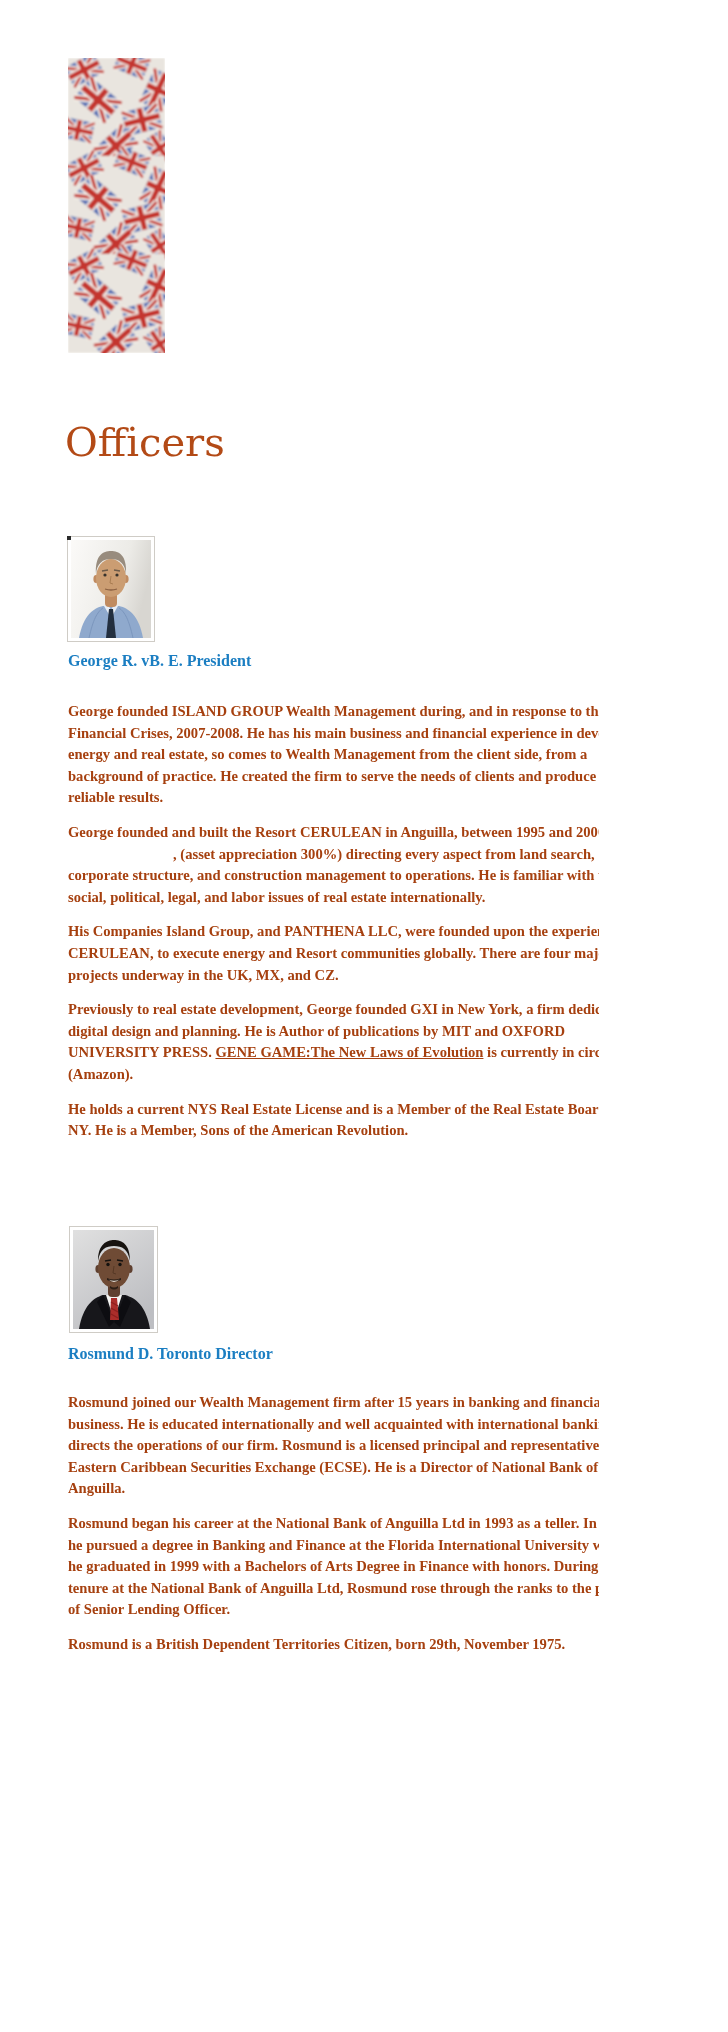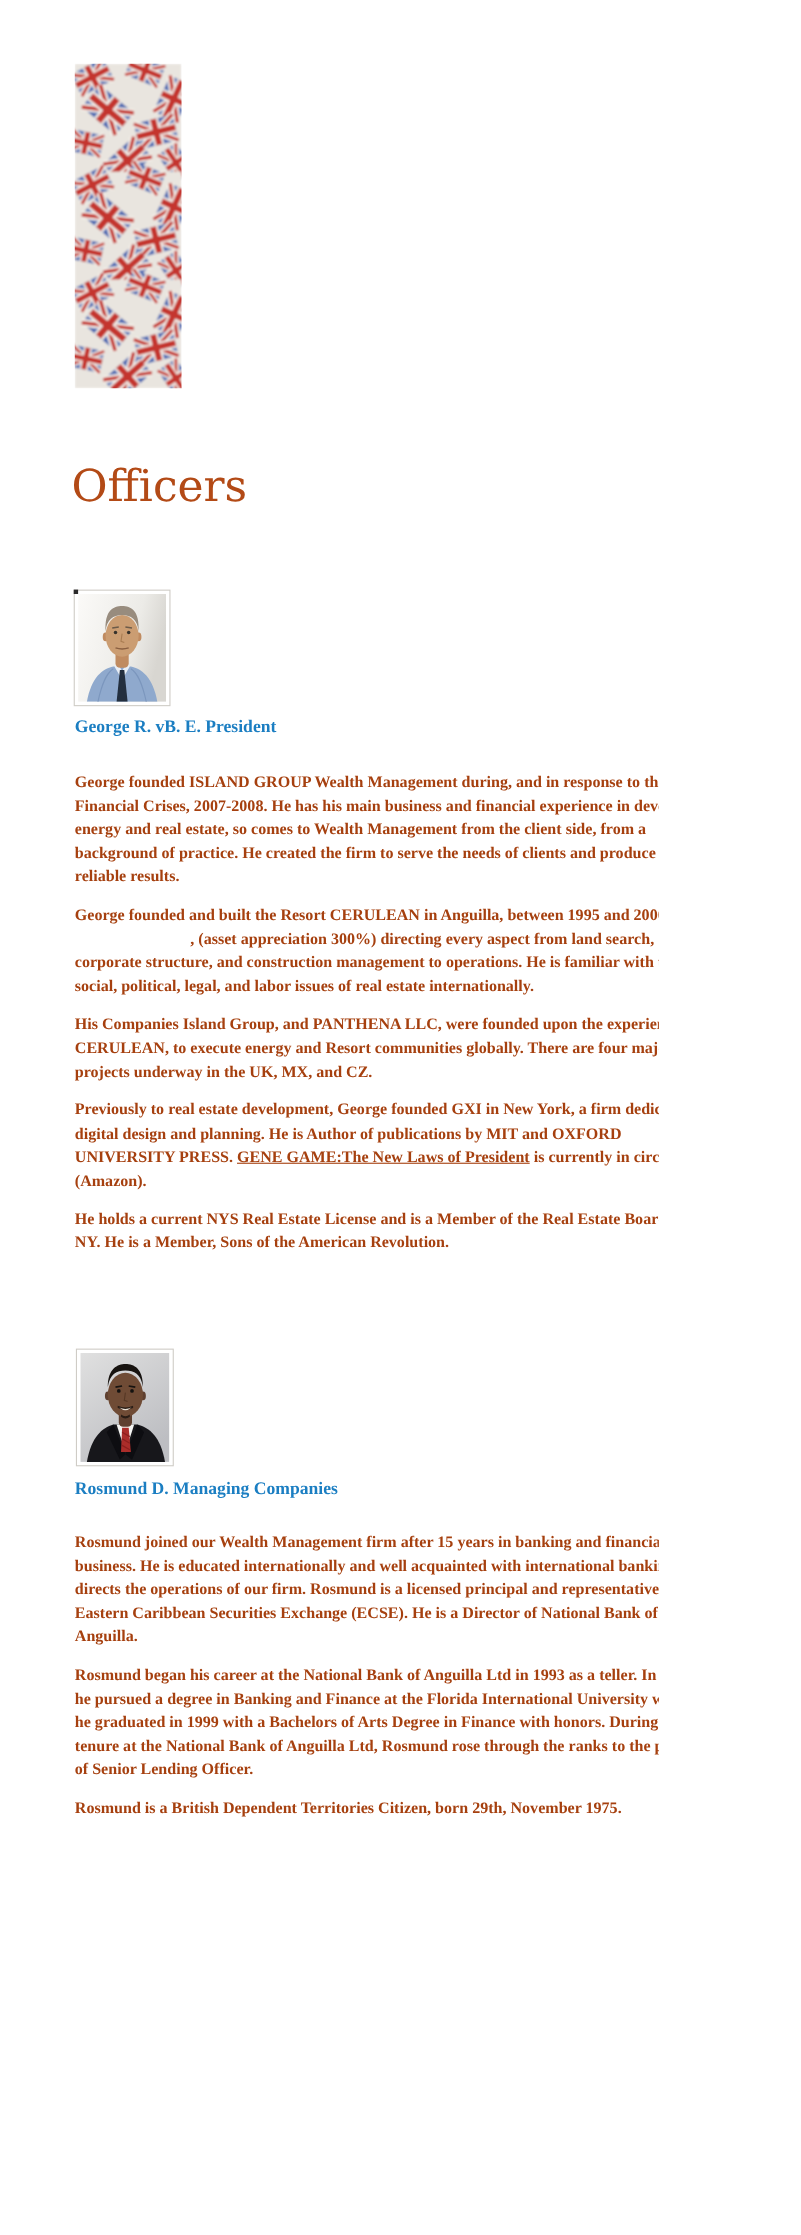--- a/index.html
+++ b/index.html
@@ -108,21 +108,21 @@
       <circle cx="46" cy="35" r="1.6" fill="#37322c"></circle>
       <path d="M40,36 L39,43 L42,44" stroke="#a97d52" stroke-width="1" fill="none"></path>
       <path d="M34,49 Q40,51 46,49" stroke="#8a5f41" stroke-width="1.3" fill="none"></path>
     </svg>
   </div>
   <h3 class="officer-caption caption-george">George R. vB. E. President</h3>
   <div class="bio bio-george">
       <p class="body-para"><span>George founded ISLAND GROUP Wealth Management during, and in response to the Financial Crises, 2007-2008. He has his main business and financial experience in developing energy and real estate, so comes to Wealth Management from the client side, from a background of practice. He created the firm to serve the needs of clients and produce secure, reliable results.</span></p>
       <p class="body-para"><span>George founded and built the Resort CERULEAN in Anguilla, between 1995 and 2000, </span><span class="blank-spacer"></span><span>, (asset appreciation 300%) directing every aspect from land search, corporate structure, and construction management to operations. He is familiar with the social, political, legal, and labor issues of real estate internationally.</span></p>
       <p class="body-para"><span>His Companies Island Group, and PANTHENA LLC, were founded upon the experience of CERULEAN, to execute energy and Resort communities globally. There are four major projects underway in the UK, MX, and CZ.</span></p>
-      <p class="body-para"><span>Previously to real estate development, George founded GXI in New York, a firm dedicated to digital design and planning. He is Author of publications by MIT and OXFORD UNIVERSITY PRESS. </span><span class="book-link">GENE GAME:The New Laws of President</span><span> is currently in circulation (Amazon).</span></p>
+      <p class="body-para"><span>Previously to real estate development, George founded GXI in New York, a firm dedicated to digital design and planning. He is Author of publications by MIT and OXFORD UNIVERSITY PRESS. </span><span class="book-link">GENE GAME:The New Laws of Evolution</span><span> is currently in circulation (Amazon).</span></p>
       <p class="body-para"><span>He holds a current NYS Real Estate License and is a Member of the Real Estate Board of NY.  He is a Member, Sons of the American Revolution.</span></p>
     </div>
 
   <div class="photo photo-rosmund">
     <svg width="81" height="99" viewBox="0 0 81 99" xmlns="http://www.w3.org/2000/svg">
       <defs>
         <linearGradient id="rbg" x1="0" y1="0" x2="0.6" y2="1">
           <stop offset="0" stop-color="#e0e0e0"></stop>
             <stop offset="1" stop-color="#bdbec2"></stop>
         </linearGradient>
@@ -141,20 +141,20 @@
       <path d="M25,31 C25,14 34,10 41,10 C49,10 57,14 57,31 C55,19 49,16 41,16 C33,16 27,19 25,31 Z" fill="#171310"></path>
       <path d="M32,31 L38,30 M44,30 L50,31" stroke="#171310" stroke-width="1.6" fill="none"></path>
       <circle cx="35" cy="34.5" r="1.7" fill="#141210"></circle>
       <circle cx="47" cy="34.5" r="1.7" fill="#141210"></circle>
       <path d="M41,36 L40,43 L43,44" stroke="#563825" stroke-width="1" fill="none"></path>
       <path d="M34,48 Q41,51 48,48 L48,50 Q41,53 34,50 Z" fill="#2a1d15"></path>
       <path d="M35.5,49.6 Q41,52 46.5,49.6 Q41,54.5 35.5,49.6 Z" fill="#e9e2d8"></path>
       <path d="M37,56 Q41,59 45,56 L45,58 Q41,61 37,58 Z" fill="#2a1d15"></path>
     </svg>
   </div>
-  <h3 class="officer-caption caption-rosmund">Rosmund D.  Managing Companies</h3>
+  <h3 class="officer-caption caption-rosmund">Rosmund D.  Toronto Director</h3>
   <div class="bio bio-rosmund">
       <p class="body-para"><span>Rosmund joined our Wealth Management firm after 15 years in banking and financial business. He is educated internationally and well acquainted with international banking.  He directs the operations of our firm. Rosmund is a licensed principal and representative on the Eastern Caribbean Securities Exchange (ECSE). He  is a Director of National Bank of Anguilla.</span></p>
       <p class="body-para"><span>Rosmund began his career at the National Bank of Anguilla Ltd in 1993 as a teller. In 1996, he pursued a degree in Banking and Finance at the Florida International University where he graduated in 1999 with a Bachelors of Arts Degree in Finance with honors. During his tenure at the National Bank of Anguilla Ltd, Rosmund rose through the ranks to the position of Senior Lending Officer.</span></p>
       <p class="body-para"><span>Rosmund is a British Dependent Territories Citizen, born 29th, November 1975.</span></p>
     </div>
 
 </div>
 
 </body></html>

